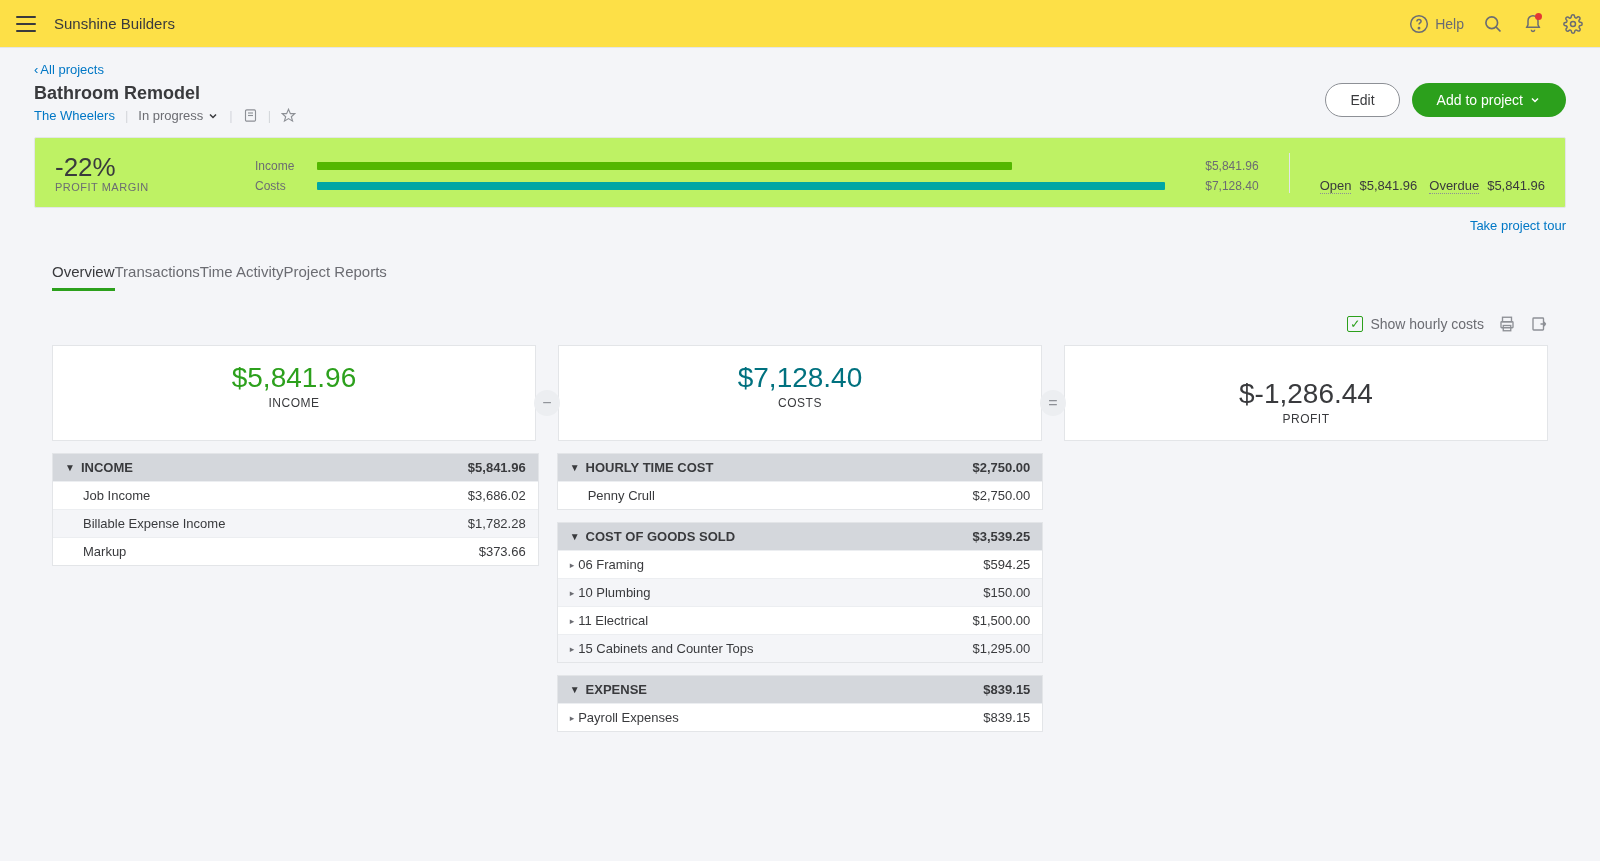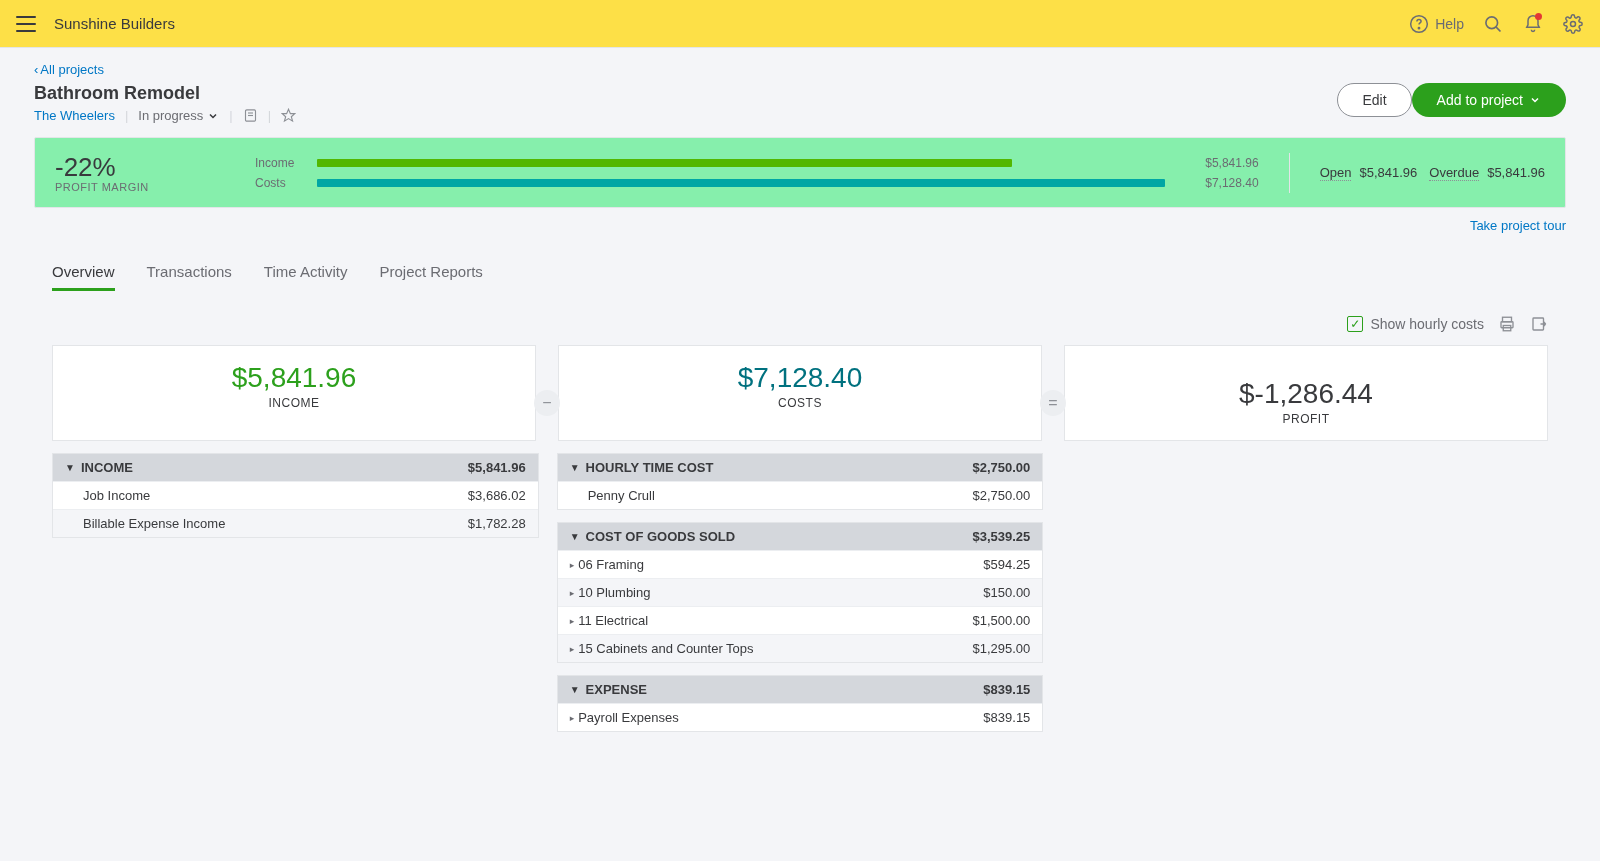--- a/index.html
+++ b/index.html
@@ -34,49 +34,49 @@
 .breadcrumb a { color: #0077c5; text-decoration: none; font-size: 13px; }
 .breadcrumb .chev { color:#0077c5; margin-right:2px;}
 .project-header { display:flex; align-items:flex-start; margin-top:6px;}
 .project-header-left { flex:1; }
 .project-title { font-size: 18px; font-weight: 600; color:#393a3d; margin-bottom:4px; }
 .project-meta { display:flex; align-items:center; gap:10px; font-size:13px; color:#6b6c72;}
 .project-meta .customer { color:#0077c5; cursor:pointer;}
 .project-meta .divider { color:#d4d7dc;}
 .project-meta .status { display:flex; align-items:center; gap:4px; cursor:pointer;}
 .project-meta .mini-icon { color:#8d9096; cursor:pointer; }
-.project-header-right { display:flex; align-items:center; gap:0;}
+.project-header-right { display:flex; align-items:center; gap:12px;}
 .btn { border-radius:18px; padding:8px 24px; font-size:14px; cursor:pointer; border:1px solid transparent; display:inline-flex; align-items:center; gap:6px;}
 .btn-outline { background:#fff; border-color:#8d9096; color:#393a3d;}
 .btn-primary { background:#2ca01c; color:#fff; font-weight:500;}
 
 .summary-card {
-  background:#86efac; border:1px solid #e3e5e8; border-radius:2px;
+  background:#bef264; border:1px solid #e3e5e8; border-radius:2px;
   margin-top:14px; padding:14px 20px;
-  display:flex; align-items:center;
+  display:flex; align-items:flex-end;
 }
 .margin-block { width:200px;}
 .margin-pct { font-size:26px; color:#393a3d; font-weight:400;}
 .margin-label { font-size:11px; color:#6b6c72; letter-spacing:0.5px; margin-top:-2px;}
 .bars-block { flex:1; display:flex; flex-direction:column; gap:6px;}
 .bar-row { display:flex; align-items:center; gap:14px;}
 .bar-label { width:48px; font-size:12px; color:#6b6c72;}
 .bar-track { flex:1; height:8px; position:relative;}
 .bar-fill { height:8px; border-radius:1px;}
 .bar-income { background:#53b700; }
 .bar-costs { background:#00a6a4; }
 .bar-value { width:80px; text-align:right; font-size:12px; color:#6b6c72;}
 .vline { width:1px; height:40px; background:#e3e5e8; margin:0 30px;}
 .links-block { display:flex; gap:12px; font-size:13px; color:#393a3d;}
 .links-block .lnk { text-decoration:none; color:#393a3d; border-bottom:1px dotted #8d9096; cursor:pointer; margin-right:8px;}
 
 .tour-link { text-align:right; margin-top:10px;}
 .tour-link a { color:#0077c5; text-decoration:none; font-size:13px; cursor:pointer;}
 
-.tabs { display:flex; gap:32px; margin-top:22px; border-bottom:0; padding-left:18px;}
+.tabs { display:flex; margin-top:22px; border-bottom:0; padding-left:18px;}
 .tab { padding:8px 0; font-size:15px; color:#6b6c72; cursor:pointer; border-bottom:3px solid transparent;}
 .tab.active { color:#393a3d; border-bottom-color:#2ca01c; }
 
 .controls-row { display:flex; justify-content:flex-end; align-items:center; gap:14px; margin-top:24px; padding-right:18px;}
 .checkbox-wrap { display:flex; align-items:center; gap:7px; cursor:pointer; color:#6b6c72; font-size:14px;}
 .checkbox-box { width:16px; height:16px; border:1.5px solid #2ca01c; border-radius:2px; display:flex; align-items:center; justify-content:center; color:#2ca01c; font-size:12px;}
 .ctrl-icon { color:#8d9096; cursor:pointer;}
 
 .cards-row { display:flex; gap:0; margin-top:12px; padding:0 18px;}
 .card { flex:1; background:#fff; border:1px solid #e3e5e8; padding:16px 10px 14px; text-align:center;}
@@ -280,20 +280,27 @@
               </span>
               <span class="rval">$3,686.02</span>
             </div>
             <div class="trow alt">
               <span class="rlabel">
                 <span class="indent"></span>
                 <span>Billable Expense Income</span>
               </span>
               <span class="rval">$1,782.28</span>
             </div>
+            <div class="trow">
+              <span class="rlabel">
+                <span class="indent"></span>
+                <span>Markup</span>
+              </span>
+              <span class="rval">$373.66</span>
+            </div>
           </div>
       </div>
     </div>
 
     <div class="col">
       <div class="table">
         <div class="thead">
           <span class="tri">▼</span>
           <span>HOURLY TIME COST</span>
           <span class="hval">$2,750.00</span>

